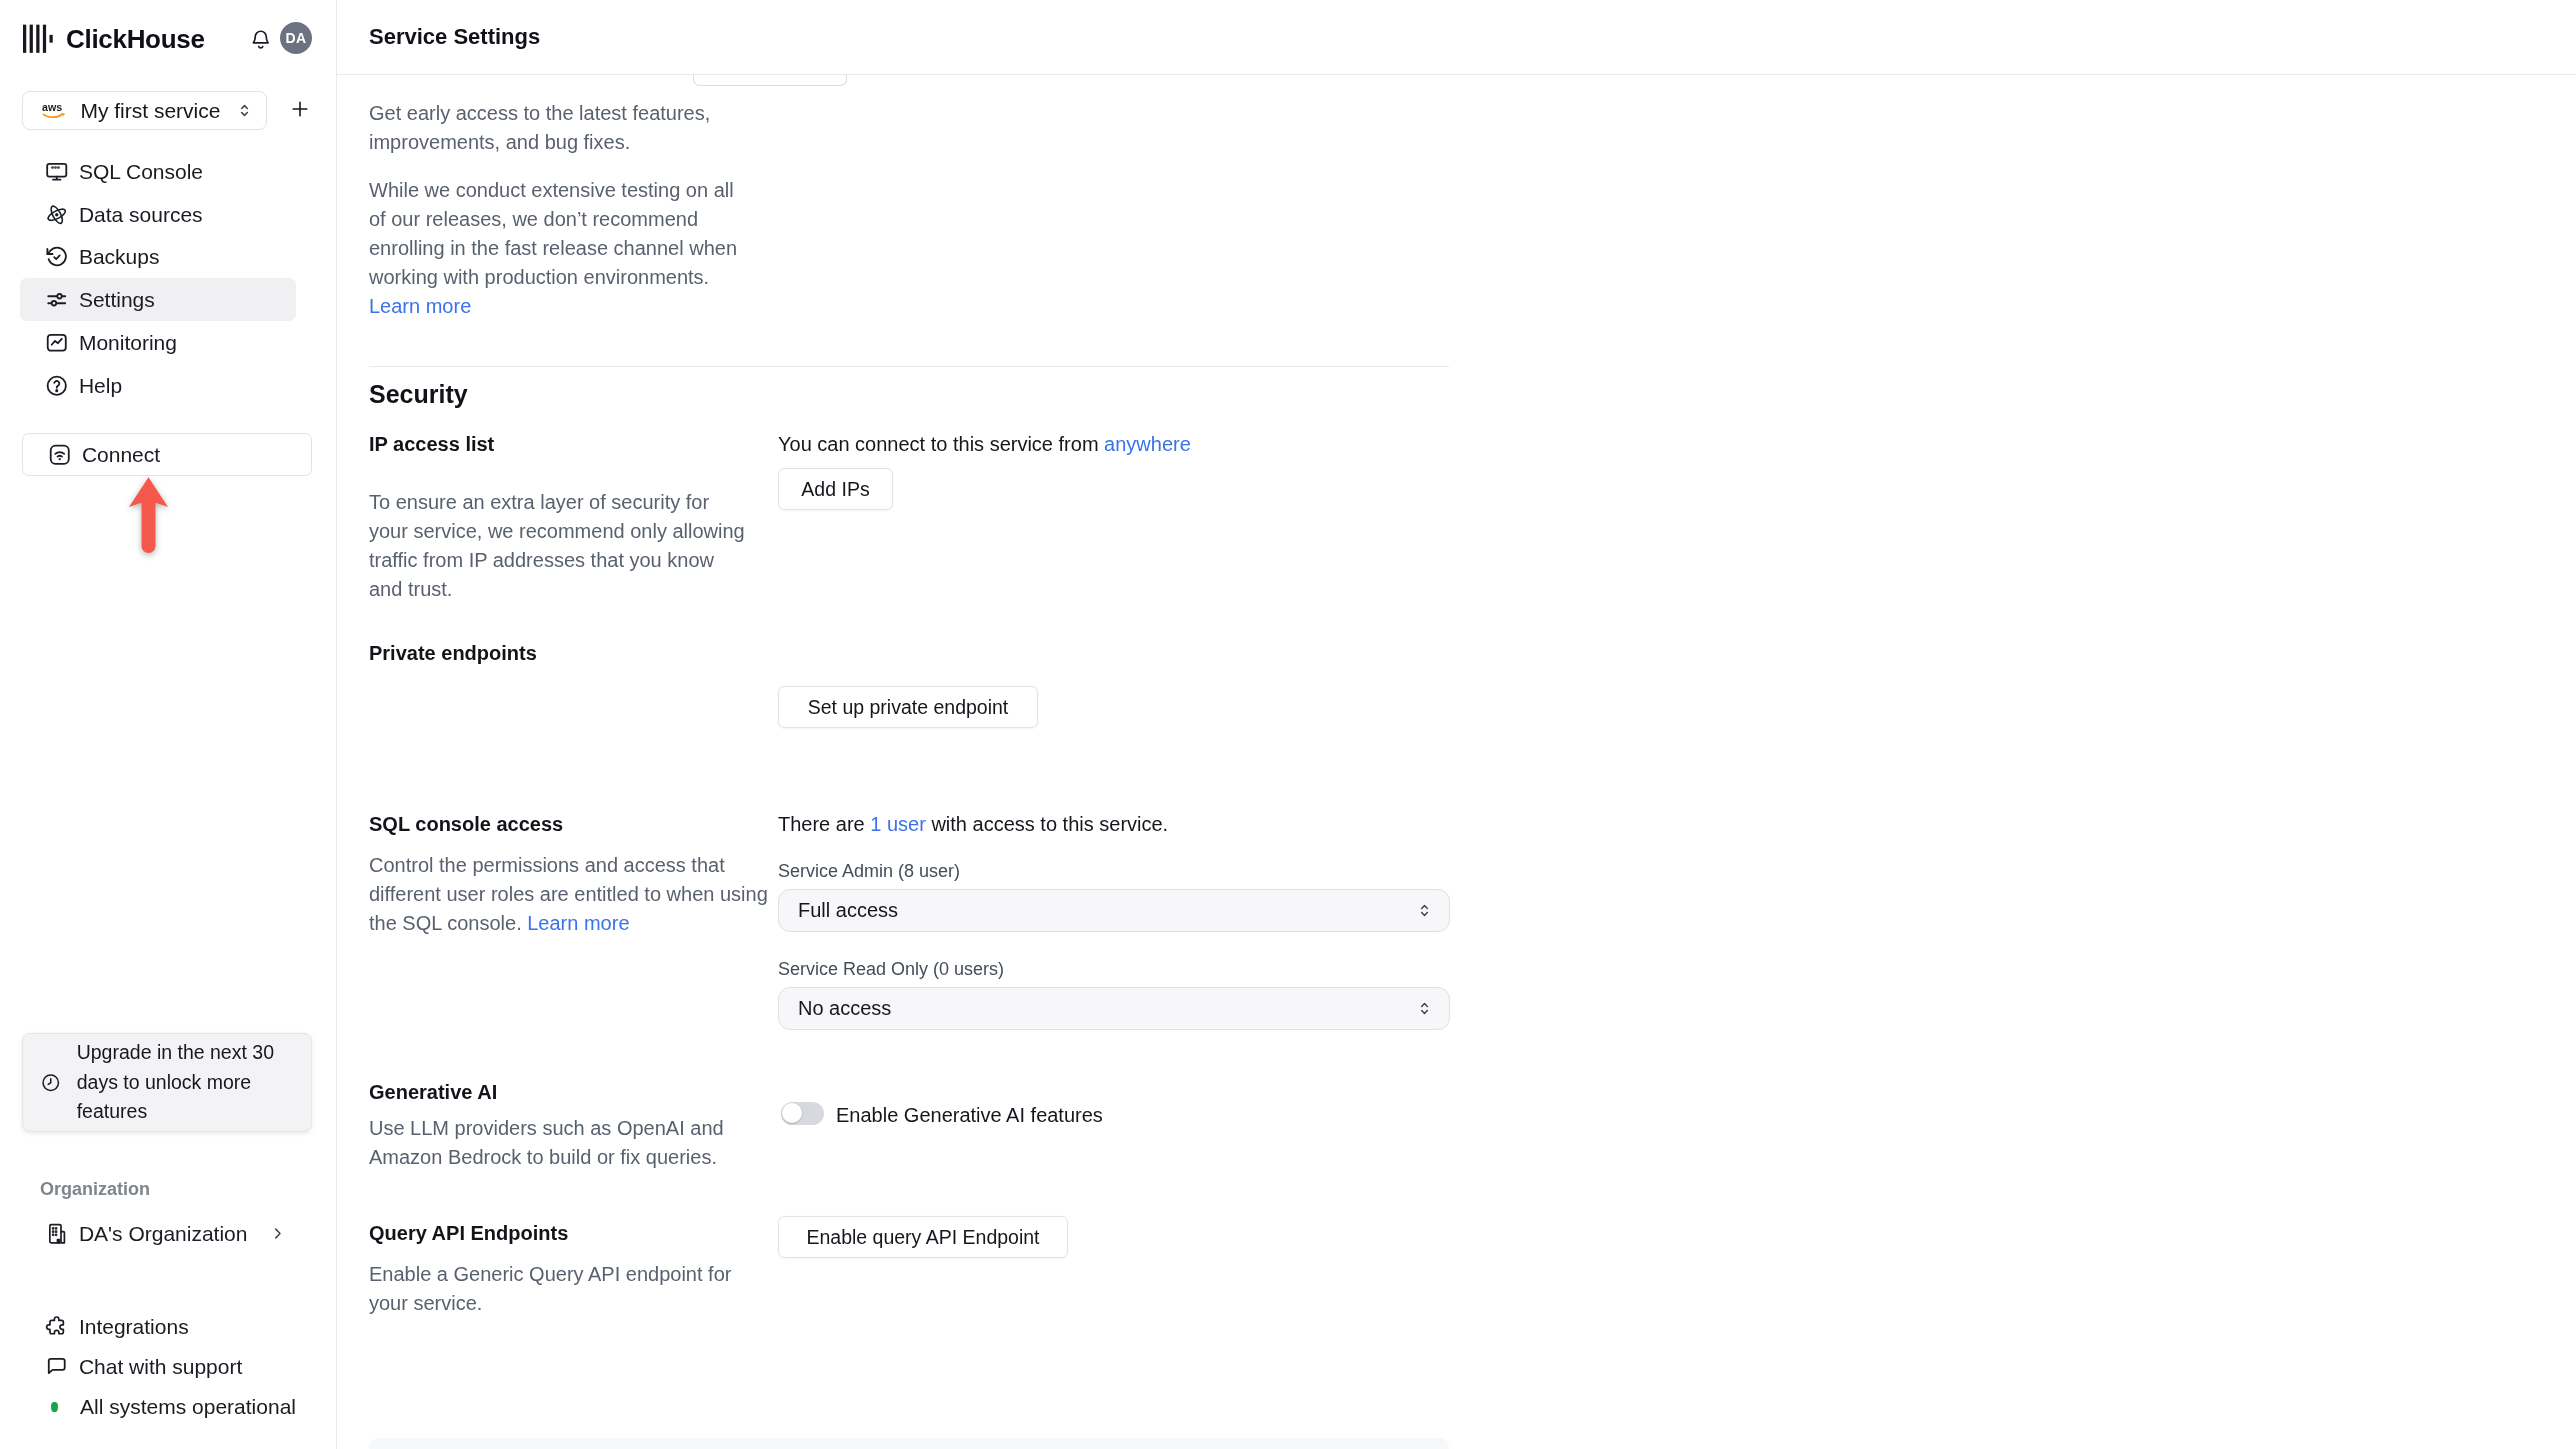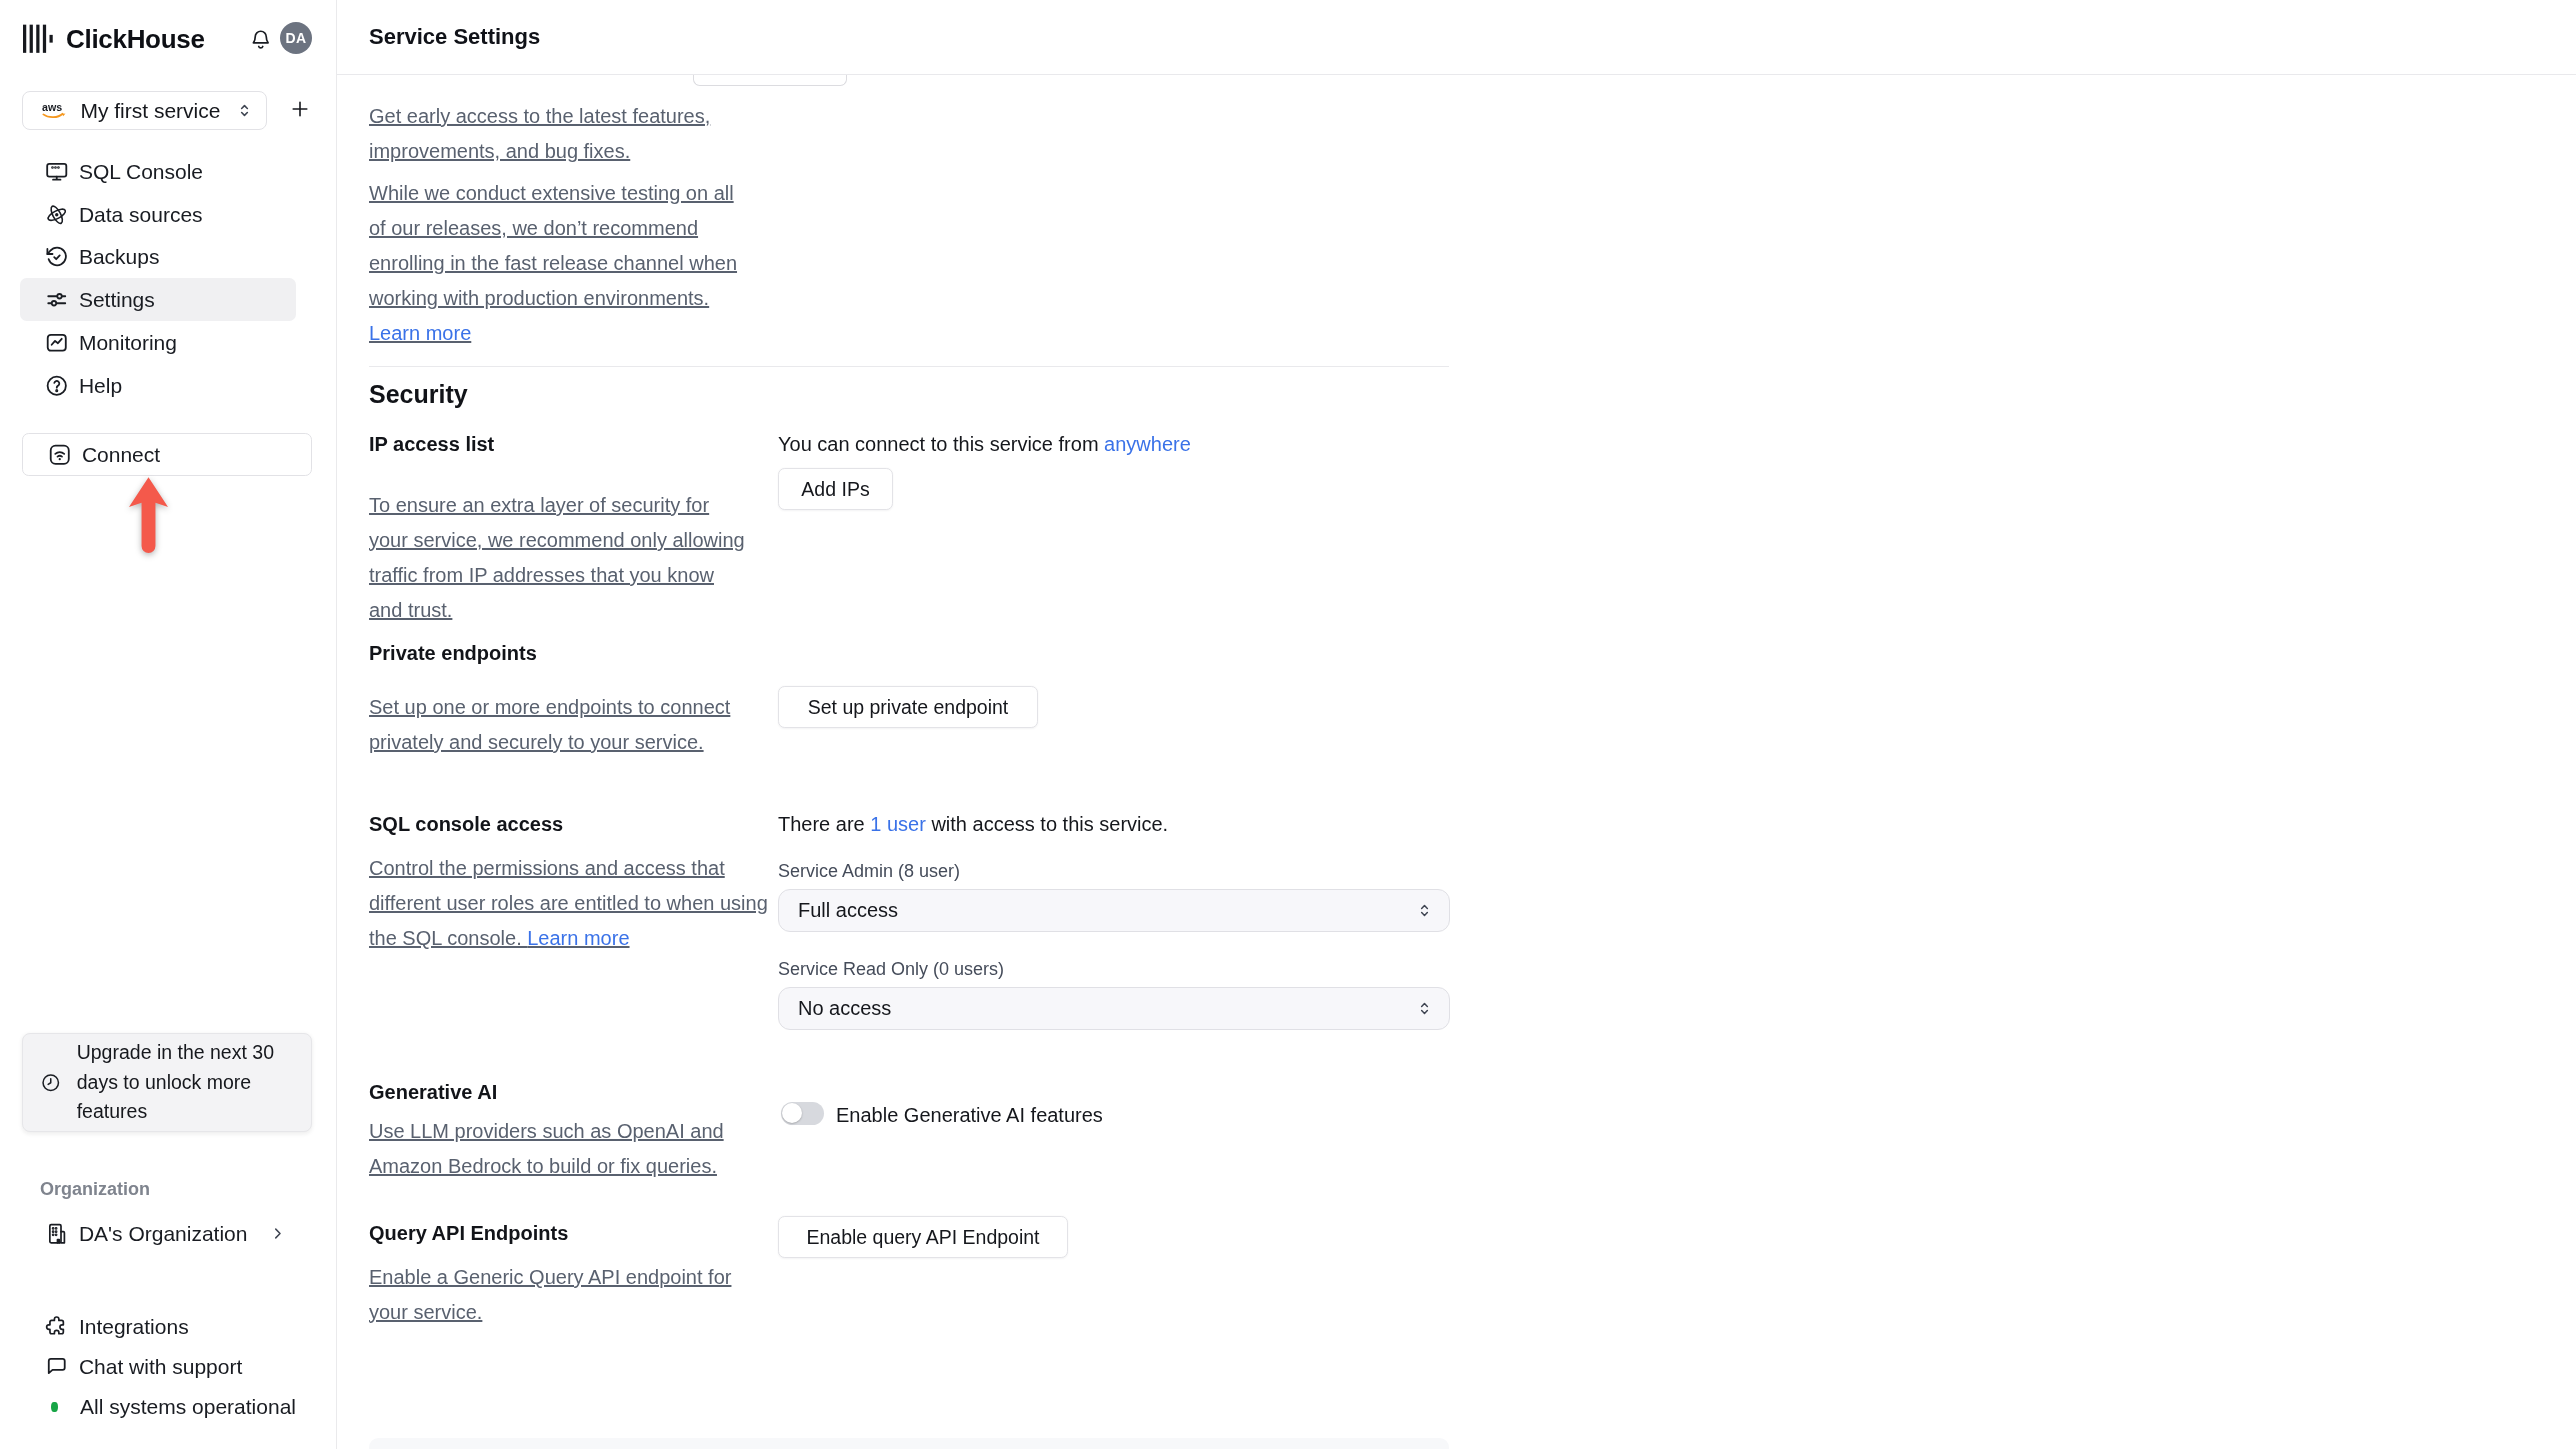--- a/index.html
+++ b/index.html
@@ -39,21 +39,21 @@
   .red-arrow { position:absolute; left:127px; top:476px; width:43px; height:86px;
                filter:drop-shadow(0 2.7px 3.4px rgba(0,0,0,0.3)); }
 
   
   .main { position:absolute; left:337px; top:0; width:2239px; height:1449px; background:#fff; }
   .main-header { position:absolute; left:0; top:0; width:2239px; height:75px;
                  border-bottom:1.3px solid #E9E9EC; display:flex; align-items:center; padding-left:32px; }
   .page-title { font-size:22px; font-weight:700; color:#101218; }
   .cutoff-select { position:absolute; left:356px; top:75px; width:154px; height:11.4px;
                    border:1.3px solid #DCDCE0; border-top:none; border-radius:0 0 6.7px 6.7px; background:#fff; }
-  .body-text { font-size:20px; line-height:35px; color:#59616F;text-decoration:underline; }
+  .body-text { font-size:20px; line-height:29px; color:#59616F; }
   .section-title { font-size:20px; font-weight:700; color:#121419; white-space:nowrap; }
   .big-title { font-size:25px; font-weight:700; color:#111318; }
   .plain-text { font-size:20px; color:#15171C; white-space:nowrap; }
   .link { color:#3A72E8; cursor:pointer; text-decoration:none; }
   .btn { background:#fff; border:1.3px solid #E3E3E7; border-radius:6.7px; font-size:19.5px; color:#15171C;
          display:flex; align-items:center; justify-content:center; cursor:pointer;
          box-shadow:0 0.7px 2px rgba(20,20,30,0.05); font-family:"Liberation Sans", sans-serif; }
   .field-label { font-size:18px; color:#454C5A; white-space:nowrap; }
   .select { background:#F7F7FA; border:1.3px solid #E0E0E5; border-radius:12px; height:43px;
             display:flex; align-items:center; padding:0 14.8px 0 19px; font-size:20px; color:#15171C;
@@ -269,21 +269,20 @@
   <div class="abs divider" style="left:32px; top:366px; width:1080px;"></div>
 
   <h2 class="abs big-title" style="left:32px; top:380px;">Security</h2>
 
   <h3 class="abs section-title" style="left:32px; top:433px;">IP access list</h3>
   <p class="abs plain-text" style="left:441px; top:433px;"><span>You can connect to this service from </span><span class="link">anywhere</span></p>
   <button class="abs btn" style="left:441px; top:468px; width:115px; height:42px;text-align:center;">Add IPs</button>
   <p class="abs body-text" style="left:32px; top:488px; width:382px;">To ensure an extra layer of security for your service, we recommend only allowing traffic from IP addresses that you know and trust.</p>
 
   <h3 class="abs section-title" style="left:32px; top:642px;">Private endpoints</h3>
-  <p class="abs body-text" style="left:32px; top:690px; width:386px;">Set up one or more endpoints to connect privately and securely to your service.</p>
   <button class="abs btn" style="left:441px; top:686px; width:260px; height:42px;">Set up private endpoint</button>
 
   <h3 class="abs section-title" style="left:32px; top:813px;">SQL console access</h3>
   <p class="abs plain-text" style="left:441px; top:813px;"><span>There are </span><span class="link">1 user</span><span> with access to this service.</span></p>
   <p class="abs body-text" style="left:32px; top:851px; width:408px;"><span>Control the permissions and access that different user roles are entitled to when using the SQL console. </span><span class="link">Learn more</span></p>
 
   <div class="abs field-label" style="left:441px; top:861px;">Service Admin (8 user)</div>
   <div class="abs select" style="left:441px; top:889px; width:672px;">
     <span>Full access</span>
     <span style="display:flex;">

